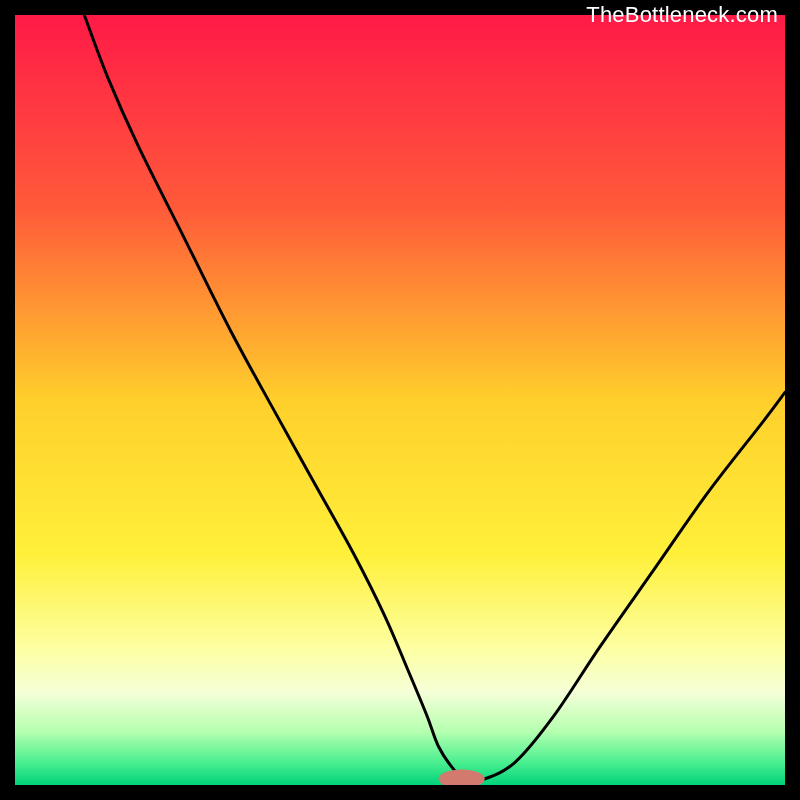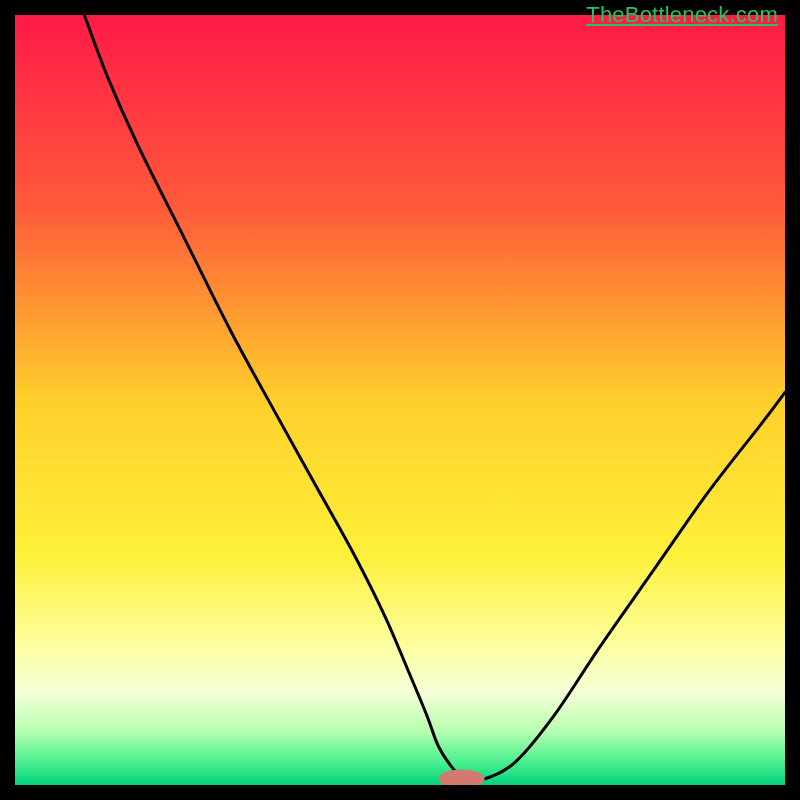--- a/index.html
+++ b/index.html
@@ -20,26 +20,25 @@
     background: #000;
   }
   .plot {
     position: absolute;
     inset: 0;
   }
   .watermark {
     position: absolute;
     top: 2px;
     right: 22px;
-    color: #22c55e;
+    color: #ffffff;
     font-size: 22px;
     font-weight: 400;
     letter-spacing: 0.2px;
     user-select: none;
-    text-decoration: underline;
   }
 </style>
 </head>
 <body>
 
 <div class="frame">
   <svg class="plot" viewBox="0 0 770 770" preserveAspectRatio="none">
     <defs>
       <linearGradient id="bg-grad" x1="0" y1="0" x2="0" y2="1">
           <stop offset="0%" stop-color="#ff1a47"></stop>

